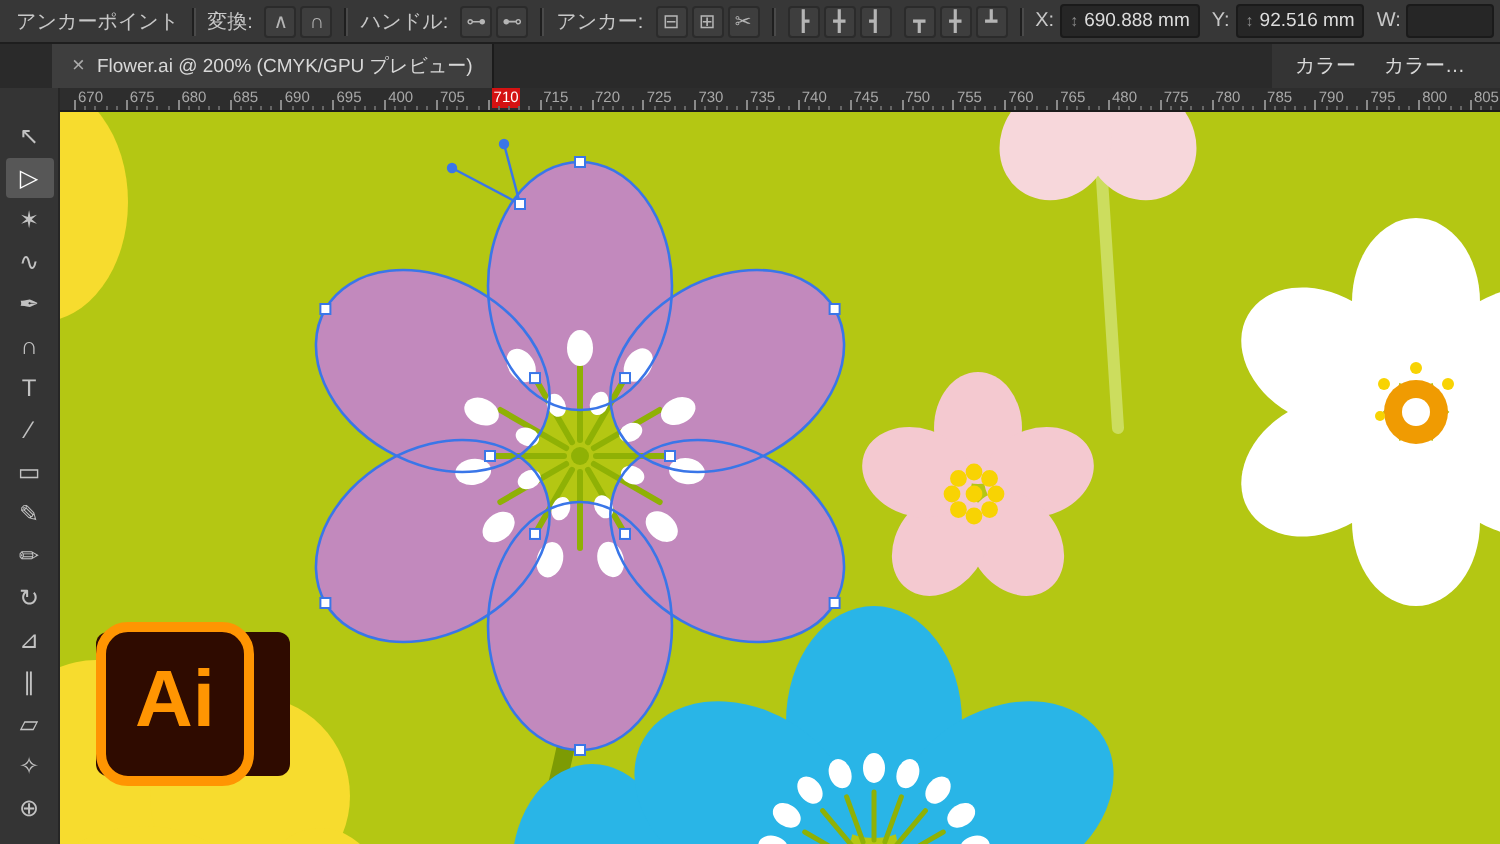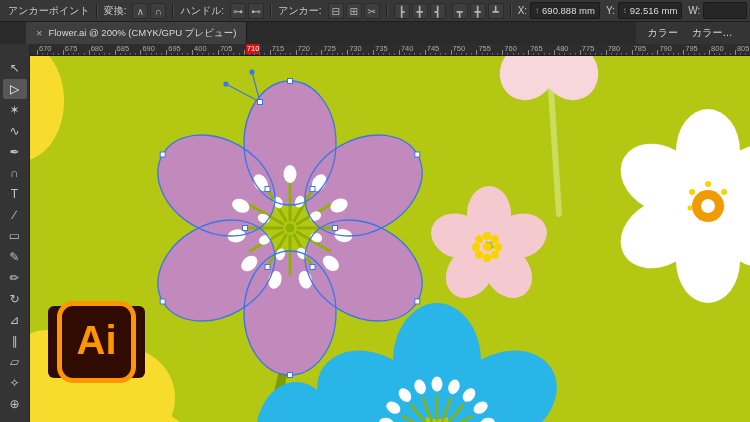--- a/index.html
+++ b/index.html
@@ -44,22 +44,22 @@
   .toolbar{position:absolute;left:0;top:44px;width:30px;height:378px;background:var(--ui-toolbar);
     border-right:1px solid #262626;box-sizing:border-box;display:flex;flex-direction:column;
     align-items:center;padding-top:14px;gap:1px;}
   .tool{width:24px;height:20px;line-height:20px;text-align:center;color:#c2c2c2;
     font-size:12px;border-radius:2px;}
   .tool.active{background:#575757;color:#fff;}
   
   .canvas-wrap{position:absolute;left:30px;top:56px;width:720px;height:366px;overflow:hidden;}
   .canvas-wrap svg{display:block;}
   
-  .ai-logo{position:absolute;left:18px;top:250px;width:97px;height:72px;
-    background:var(--logo-bg);border-radius:6px;display:flex;align-items:center;justify-content:center;}
+  .ai-logo{position:absolute;left:18px;top:260px;width:97px;height:72px;
+    background:var(--logo-bg);border-radius:6px;display:flex;align-items:center;justify-content:flex-start;}
   .ai-logo-border{width:69px;height:72px;border:5px solid var(--logo-orange);border-radius:16px;
     display:flex;align-items:center;justify-content:center;}
   .ai-logo-border span{color:var(--logo-orange);font-size:40px;font-weight:bold;
     font-family:"Liberation Sans","DejaVu Sans",sans-serif;transform:translateY(-2px);}
 </style>
 </head>
 <body>
 
 <div id="app">
 

